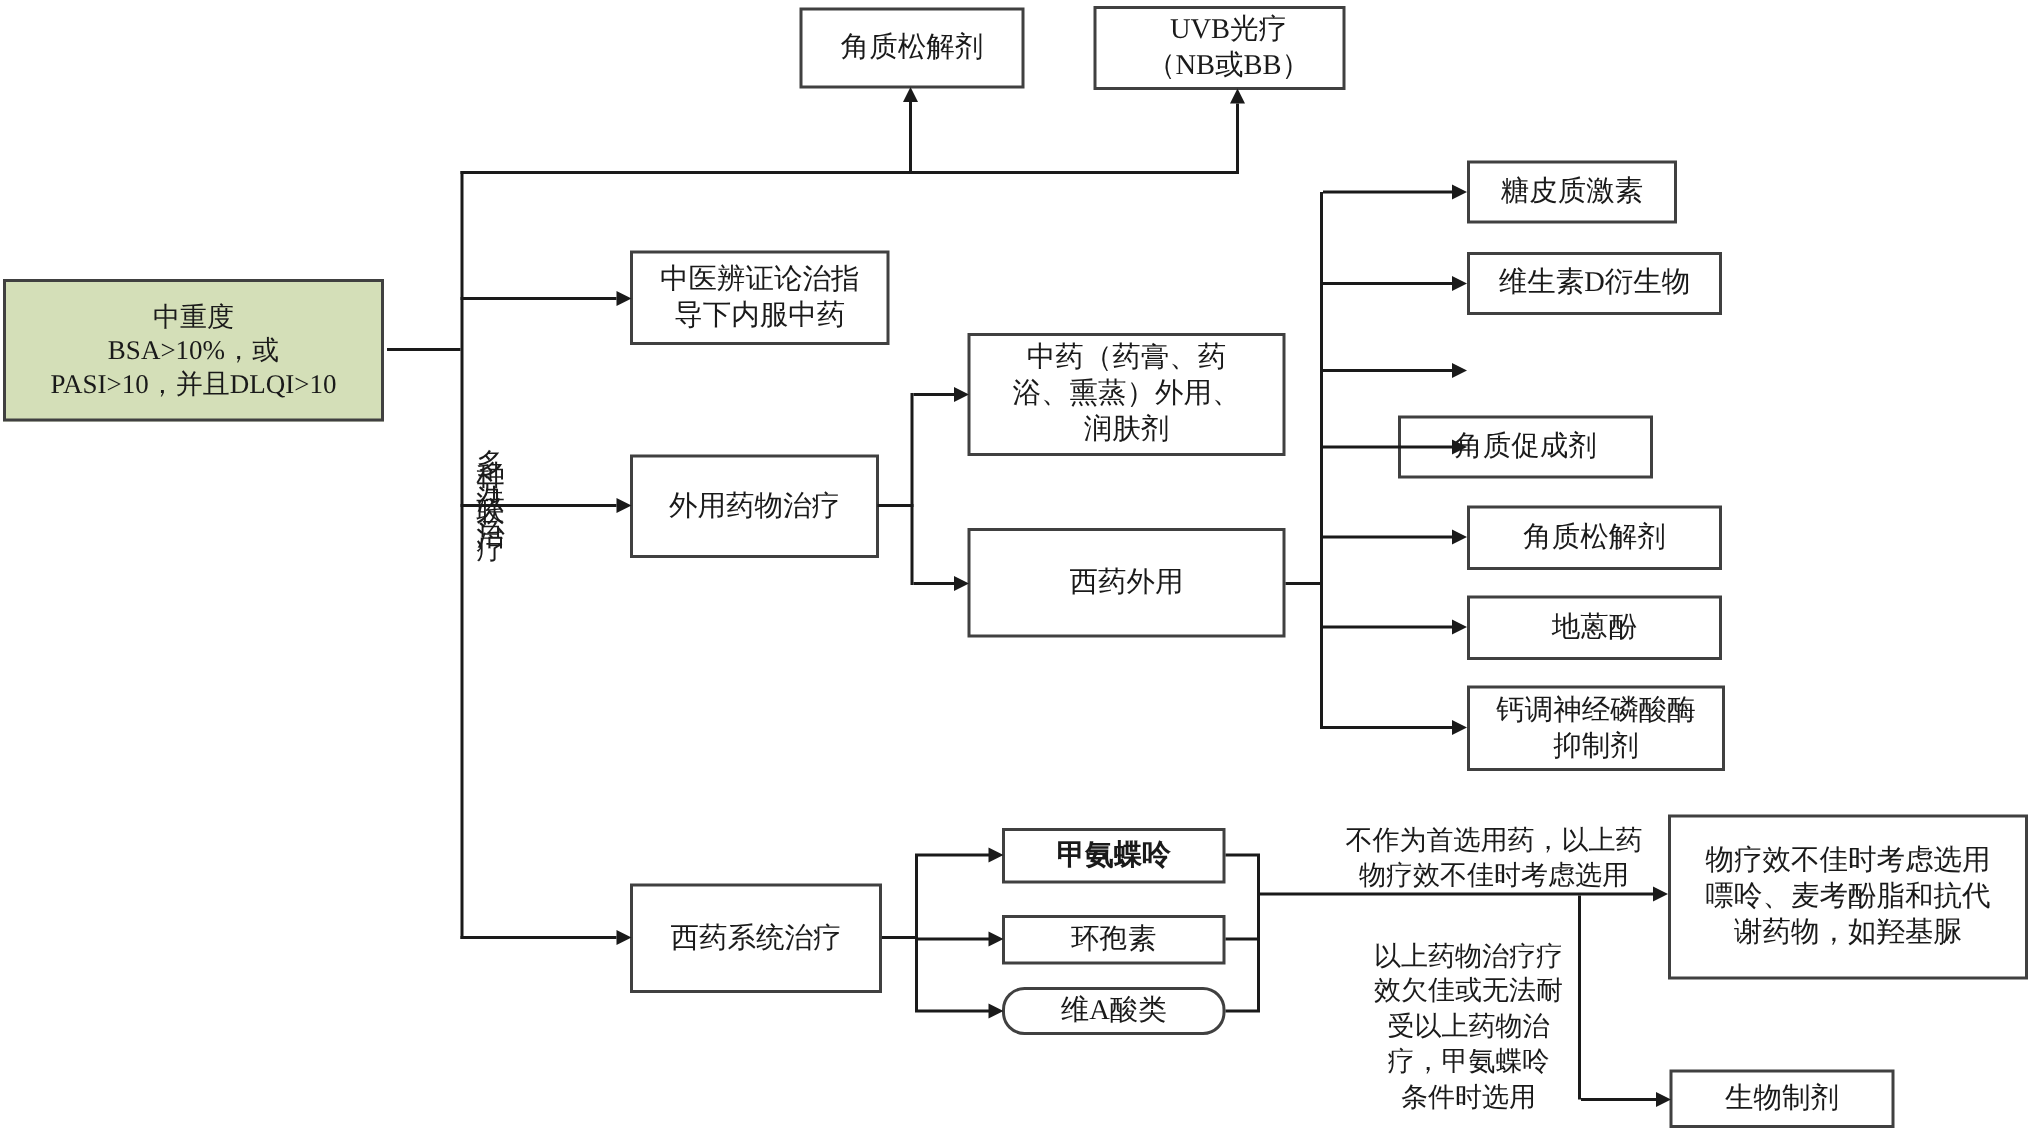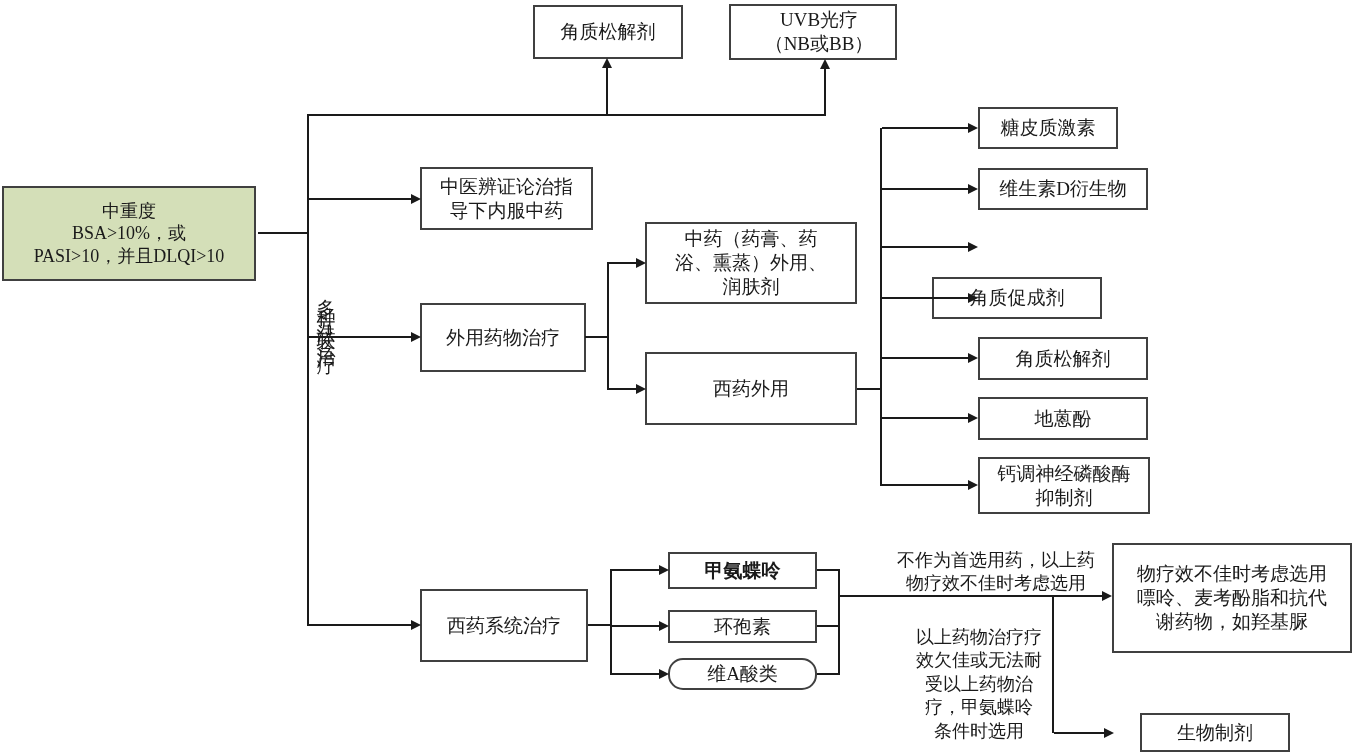--- a/index.html
+++ b/index.html
@@ -63,21 +63,21 @@
   .n-r2{left:978px;top:226px;width:170px;height:42px;}
   .n-r3{left:932px;top:277px;width:170px;height:42px;}
   .n-r4{left:978px;top:337px;width:170px;height:43px;}
   .n-r5{left:978px;top:397px;width:170px;height:43px;}
   .n-r6{left:978px;top:457px;width:172px;height:57px;}
   .n-sys{left:420px;top:589px;width:168px;height:73px;}
   .n-s0{left:668px;top:552px;width:149px;height:37px;}
   .n-s1{left:668px;top:610px;width:149px;height:33px;}
   .n-s2{left:668px;top:658px;width:149px;height:32px;border-radius:15px;}
   .n-other{left:1112px;top:543px;width:240px;height:110px;}
-  .n-bio{left:1140px;top:713px;width:150px;height:39px;}
+  .n-bio{left:1113px;top:713px;width:150px;height:39px;}
   .note-first{left:884px;top:549px;width:224px;}
   .note-bio{left:903px;top:626px;width:152px;}
   .v-combo{left:317px;top:284px;}
 </style>
 </head>
 <body>
 
 <div id="canvas">
 
   <div class="node n-severity" style="background: rgb(212, 223, 184); border-color: rgb(64, 64, 64);">中重度

